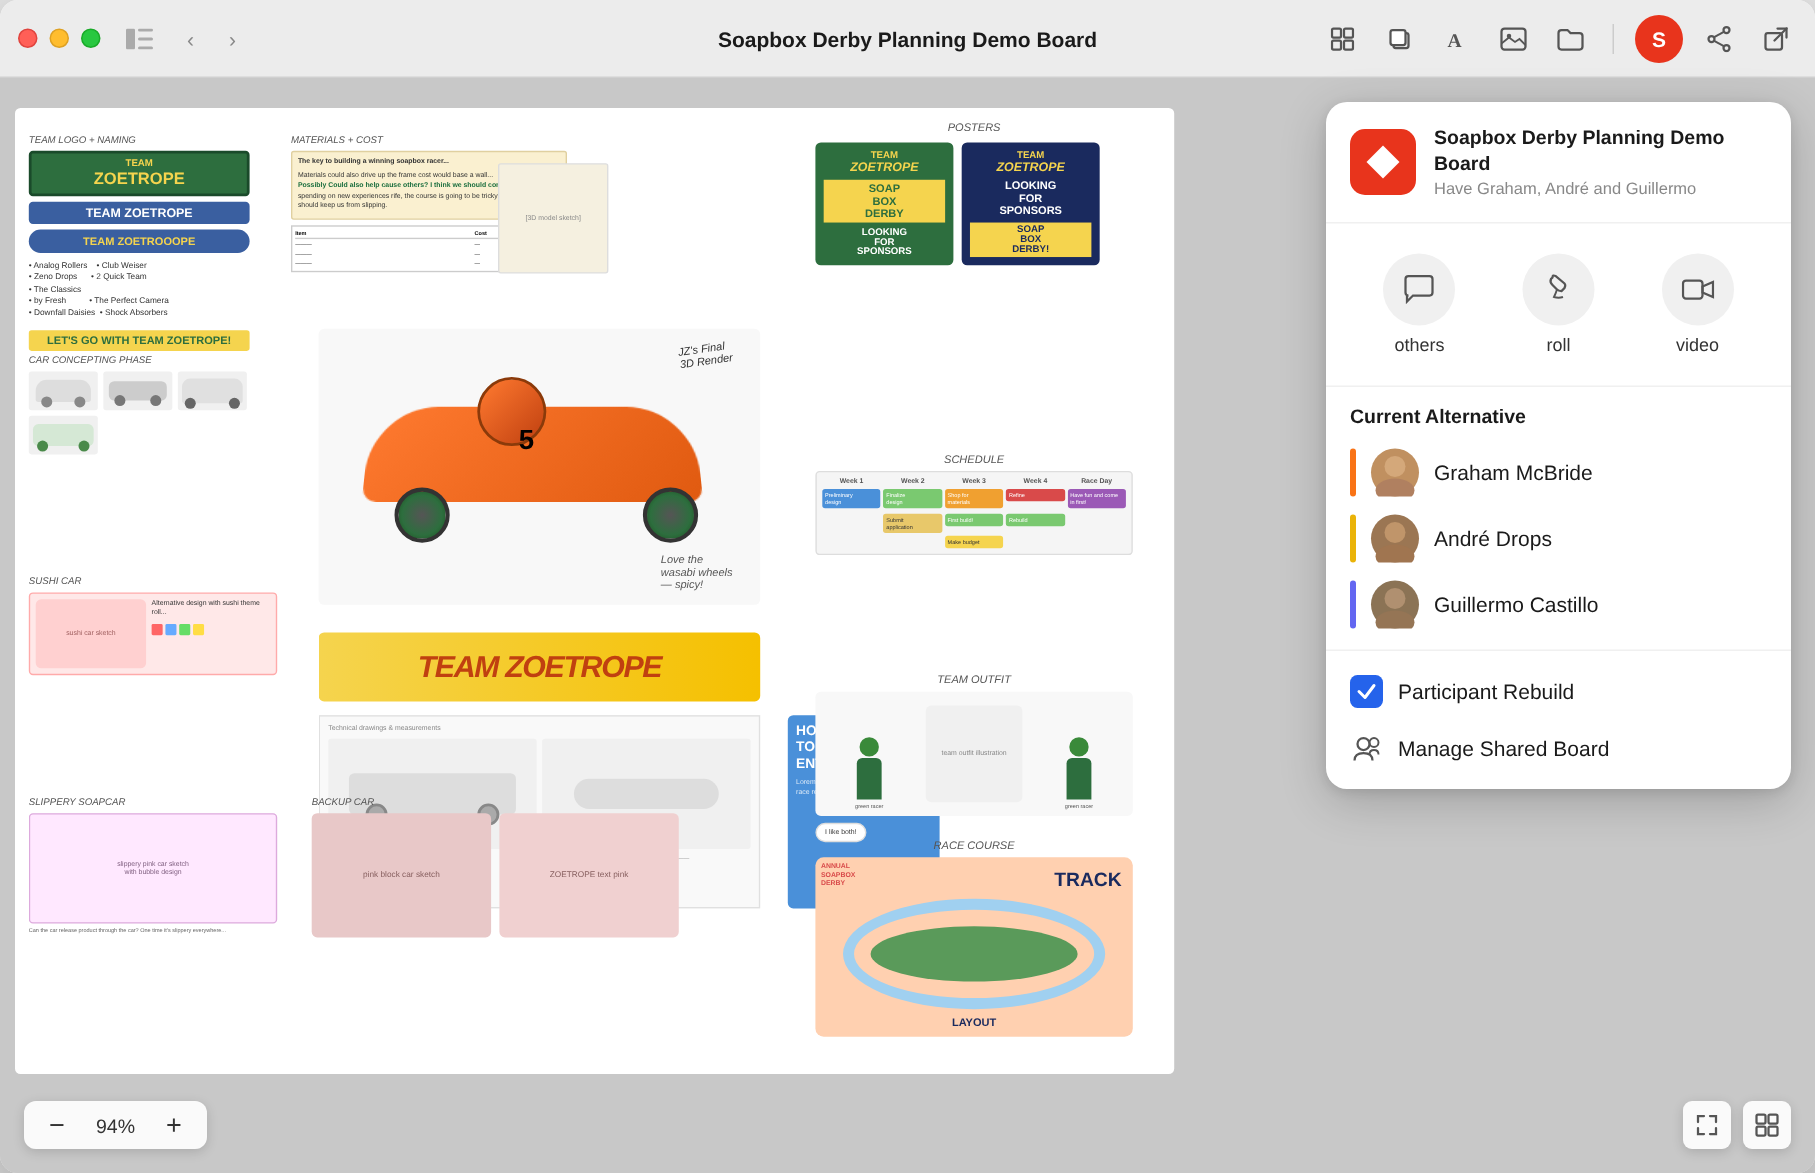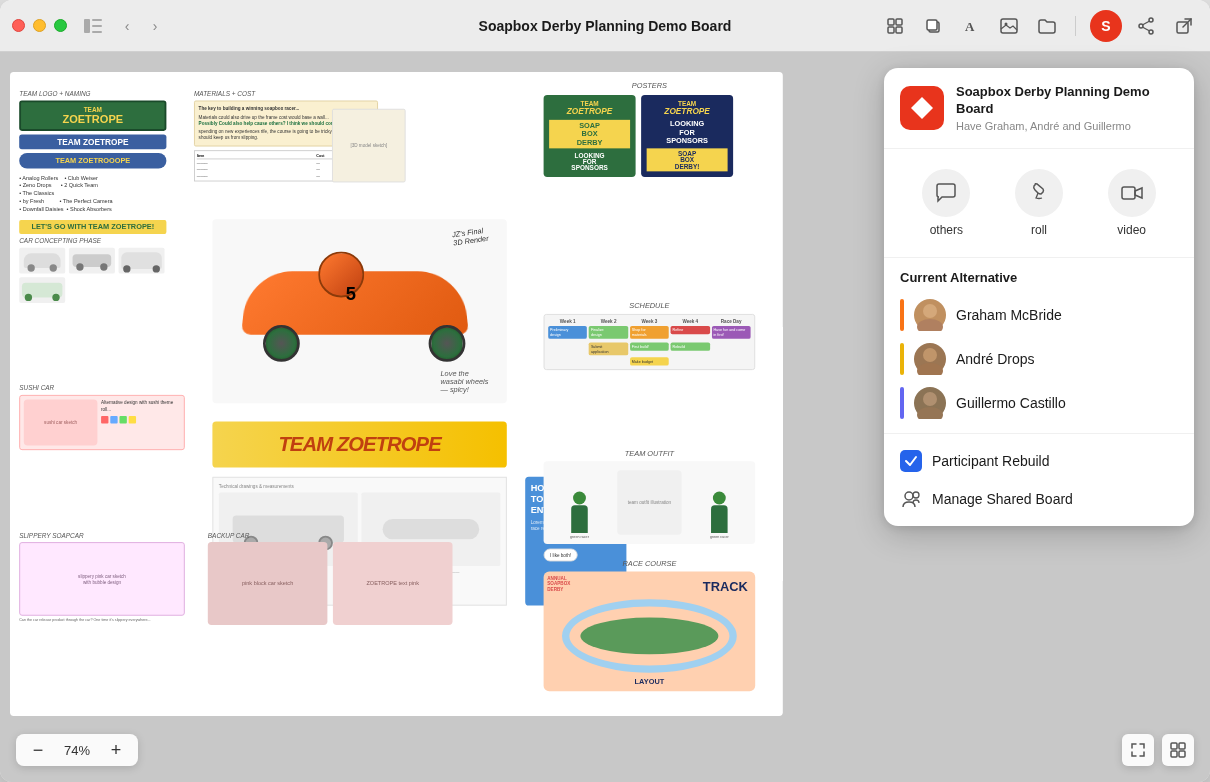--- a/index.html
+++ b/index.html
@@ -702,21 +702,21 @@
 
           <div style="position:absolute;top:50px;left:40px;right:40px;bottom:40px;background:#5a9a5a;border-radius:50%;"></div>
           <div style="position:absolute;bottom:6px;left:4px;right:4px;text-align:center;font-size:8px;font-weight:900;color:#1a2a5e;">LAYOUT</div>
         </div>
       </div>
 
     </div>
 
     <div class="bottom-bar">
       <button class="zoom-btn">−</button>
-      <span class="zoom-value">74%</span>
+      <span class="zoom-value">94%</span>
       <button class="zoom-btn">+</button>
     </div>
 
     <div class="bottom-right">
       <button class="br-btn">
         <svg width="16" height="16" viewBox="0 0 16 16">
           <path d="M2 6V2h4" fill="none" stroke="#555" stroke-width="1.5" stroke-linecap="round"></path>
           <path d="M10 2h4v4" fill="none" stroke="#555" stroke-width="1.5" stroke-linecap="round"></path>
           <path d="M14 10v4h-4" fill="none" stroke="#555" stroke-width="1.5" stroke-linecap="round"></path>
           <path d="M6 14H2v-4" fill="none" stroke="#555" stroke-width="1.5" stroke-linecap="round"></path>

